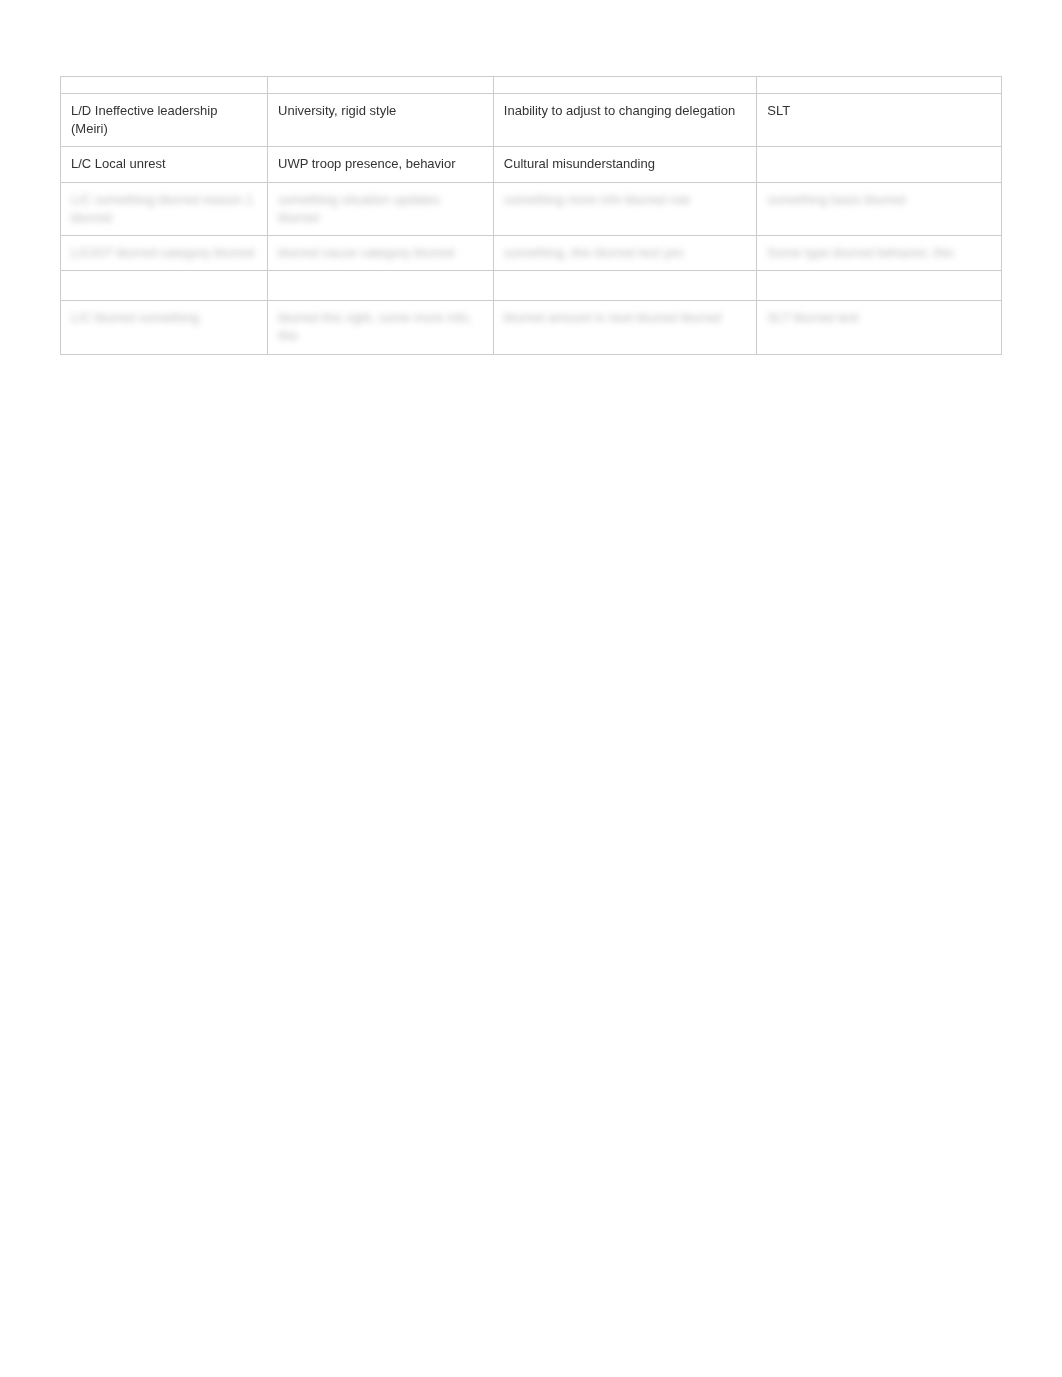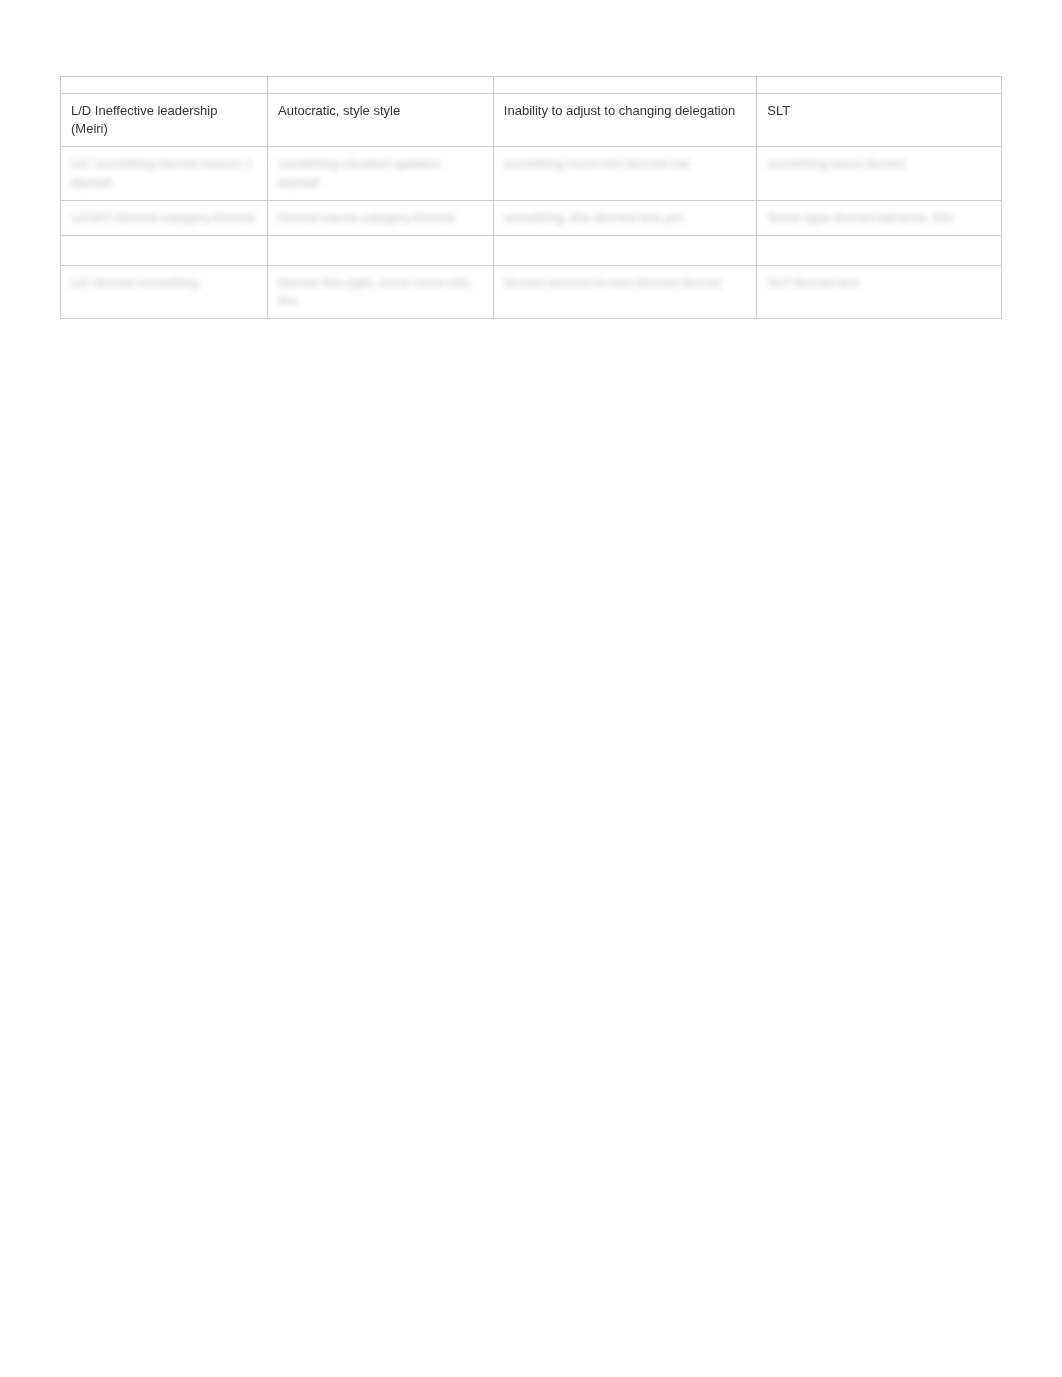--- a/index.html
+++ b/index.html
@@ -100,23 +100,29 @@
       <tr>
         <th class="col-1"></th>
         <th class="col-2"></th>
         <th class="col-3"></th>
         <th class="col-4"></th>
       </tr>
     </thead>
     <tbody id="table-body">
     <tr>
           <td>L/D Ineffective leadership (Meiri)</td>
-          <td>Autocratic, style style</td>
+          <td>University, rigid style</td>
           <td>Inability to adjust to changing delegation</td>
           <td>SLT</td>
+        </tr>
+        <tr>
+          <td>L/C Local unrest</td>
+          <td>UWP troop presence, behavior</td>
+          <td>Cultural misunderstanding</td>
+          <td class="blurred"></td>
         </tr>
         <tr>
           <td class="blurred">L/C something blurred reason 1 blurred</td>
           <td class="blurred">something situation updates blurred</td>
           <td class="blurred">something more info blurred row</td>
           <td class="blurred">something basis blurred</td>
         </tr>
         <tr>
           <td class="blurred">L/C/GT blurred category blurred</td>
           <td class="blurred">blurred cause category blurred</td>

